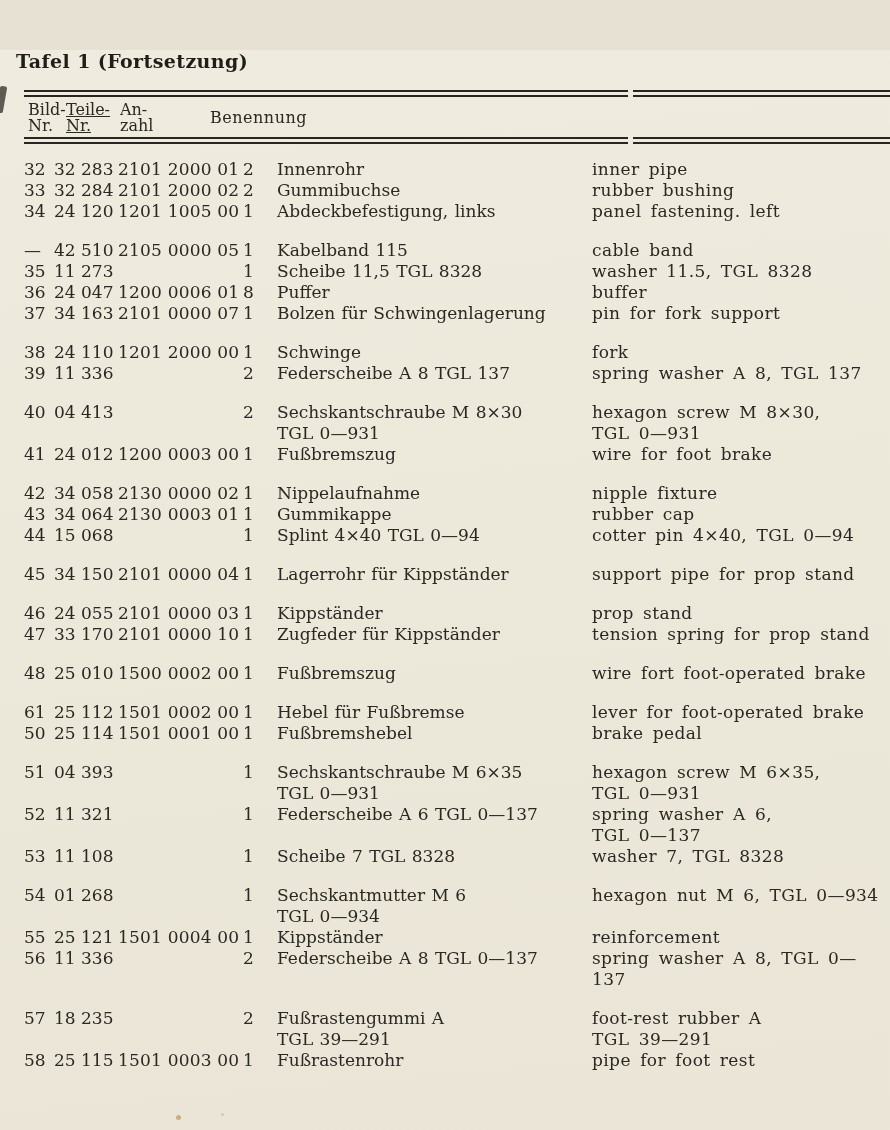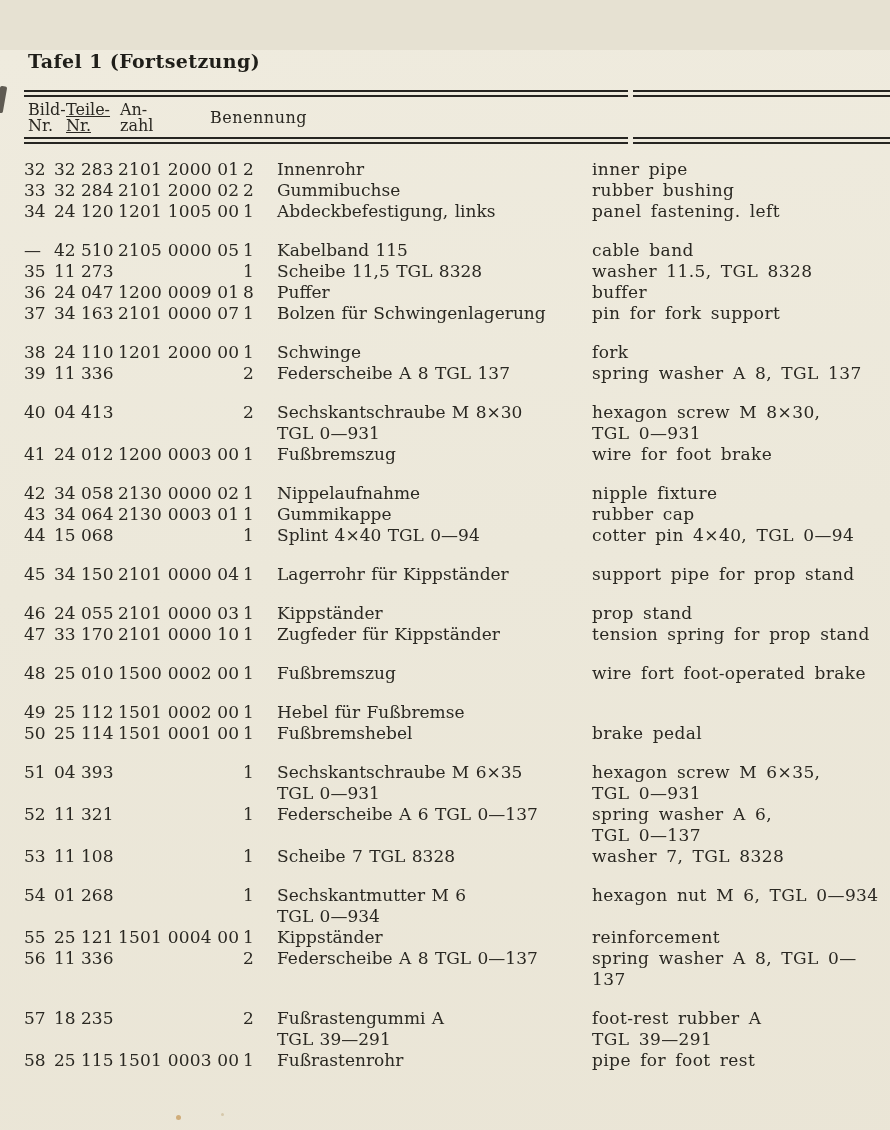--- a/index.html
+++ b/index.html
@@ -18,21 +18,21 @@
   .scan-mark {
     position: absolute; left: -2px; top: 36px;
     width: 7px; height: 27px;
     background: #45423a; transform: rotate(10deg);
     border-radius: 2px; opacity: .85;
   }
   .speck1 { position:absolute; left:176px; top:1065px; width:5px; height:5px; border-radius:50%; background:#c99f63; opacity:.8; }
   .speck2 { position:absolute; left:221px; top:1063px; width:3px; height:3px; border-radius:50%; background:#d6c8ab; }
 
   .page-title {
-    margin: 50px 0 0 28px;
+    margin: 50px 0 0 16px;
     font-size: 19px; line-height: 22px;
     font-weight: bold; letter-spacing: .4px;
     color: #1f1e19;
   }
 
   .rule { position: relative; height: 7px; }
   .rule .seg {
     position: absolute; top: 0; height: 7px; box-sizing: border-box;
     border-top: 2px solid #262521; border-bottom: 2px solid #262521;
   }
@@ -143,21 +143,21 @@
     <div class="cell c-bild">35</div>
     <div class="cell c-teile">11 273</div>
     <div class="cell c-valid"></div>
     <div class="cell c-qty">1</div>
     <div class="cell c-de">Scheibe 11,5 TGL 8328</div>
     <div class="cell c-en">washer 11.5, TGL 8328</div>
   </div>
         <div class="grid row">
     <div class="cell c-bild">36</div>
     <div class="cell c-teile">24 047</div>
-    <div class="cell c-valid">1200 0009 01</div>
+    <div class="cell c-valid">1200 0006 01</div>
     <div class="cell c-qty">8</div>
     <div class="cell c-de">Puffer</div>
     <div class="cell c-en">buffer</div>
   </div>
         <div class="grid row">
     <div class="cell c-bild">37</div>
     <div class="cell c-teile">34 163</div>
     <div class="cell c-valid">2101 0000 07</div>
     <div class="cell c-qty">1</div>
     <div class="cell c-de">Bolzen für Schwingenlagerung</div>
@@ -261,25 +261,26 @@
     <div class="cell c-bild">48</div>
     <div class="cell c-teile">25 010</div>
     <div class="cell c-valid">1500 0002 00</div>
     <div class="cell c-qty">1</div>
     <div class="cell c-de">Fußbremszug</div>
     <div class="cell c-en">wire fort foot-operated brake</div>
   </div>
       </div>
       <div class="group">
         <div class="grid row">
-    <div class="cell c-bild">49</div>
+    <div class="cell c-bild">61</div>
     <div class="cell c-teile">25 112</div>
     <div class="cell c-valid">1501 0002 00</div>
     <div class="cell c-qty">1</div>
     <div class="cell c-de">Hebel für Fußbremse</div>
+    <div class="cell c-en">lever for foot-operated brake</div>
   </div>
         <div class="grid row">
     <div class="cell c-bild">50</div>
     <div class="cell c-teile">25 114</div>
     <div class="cell c-valid">1501 0001 00</div>
     <div class="cell c-qty">1</div>
     <div class="cell c-de">Fußbremshebel</div>
     <div class="cell c-en">brake pedal</div>
   </div>
       </div>

